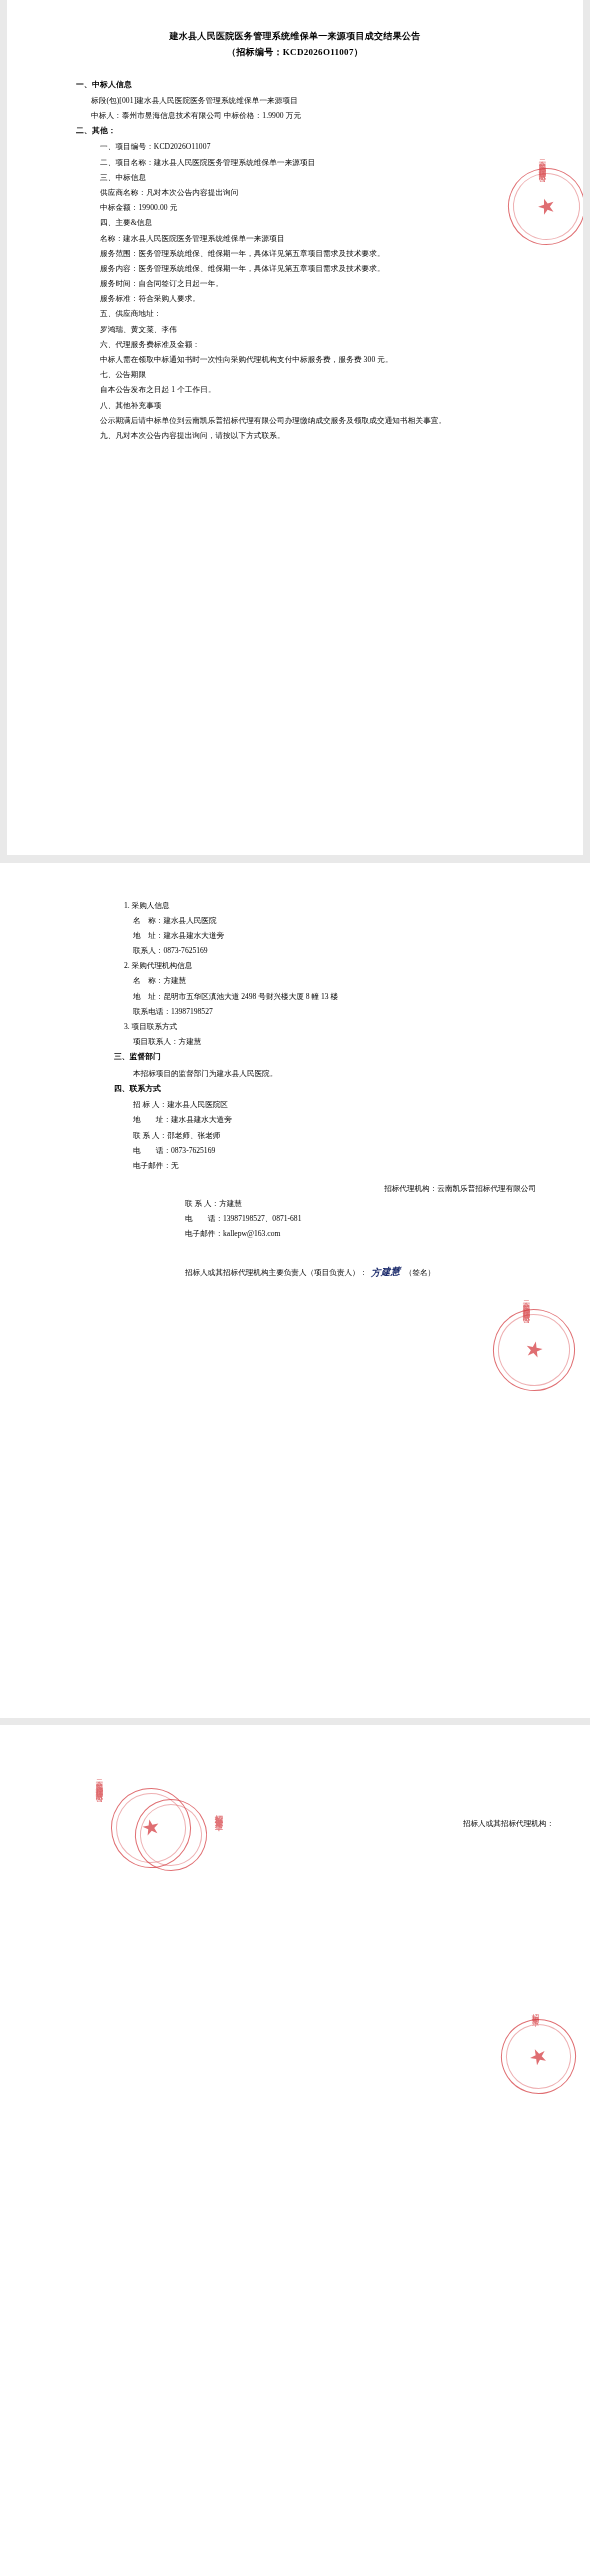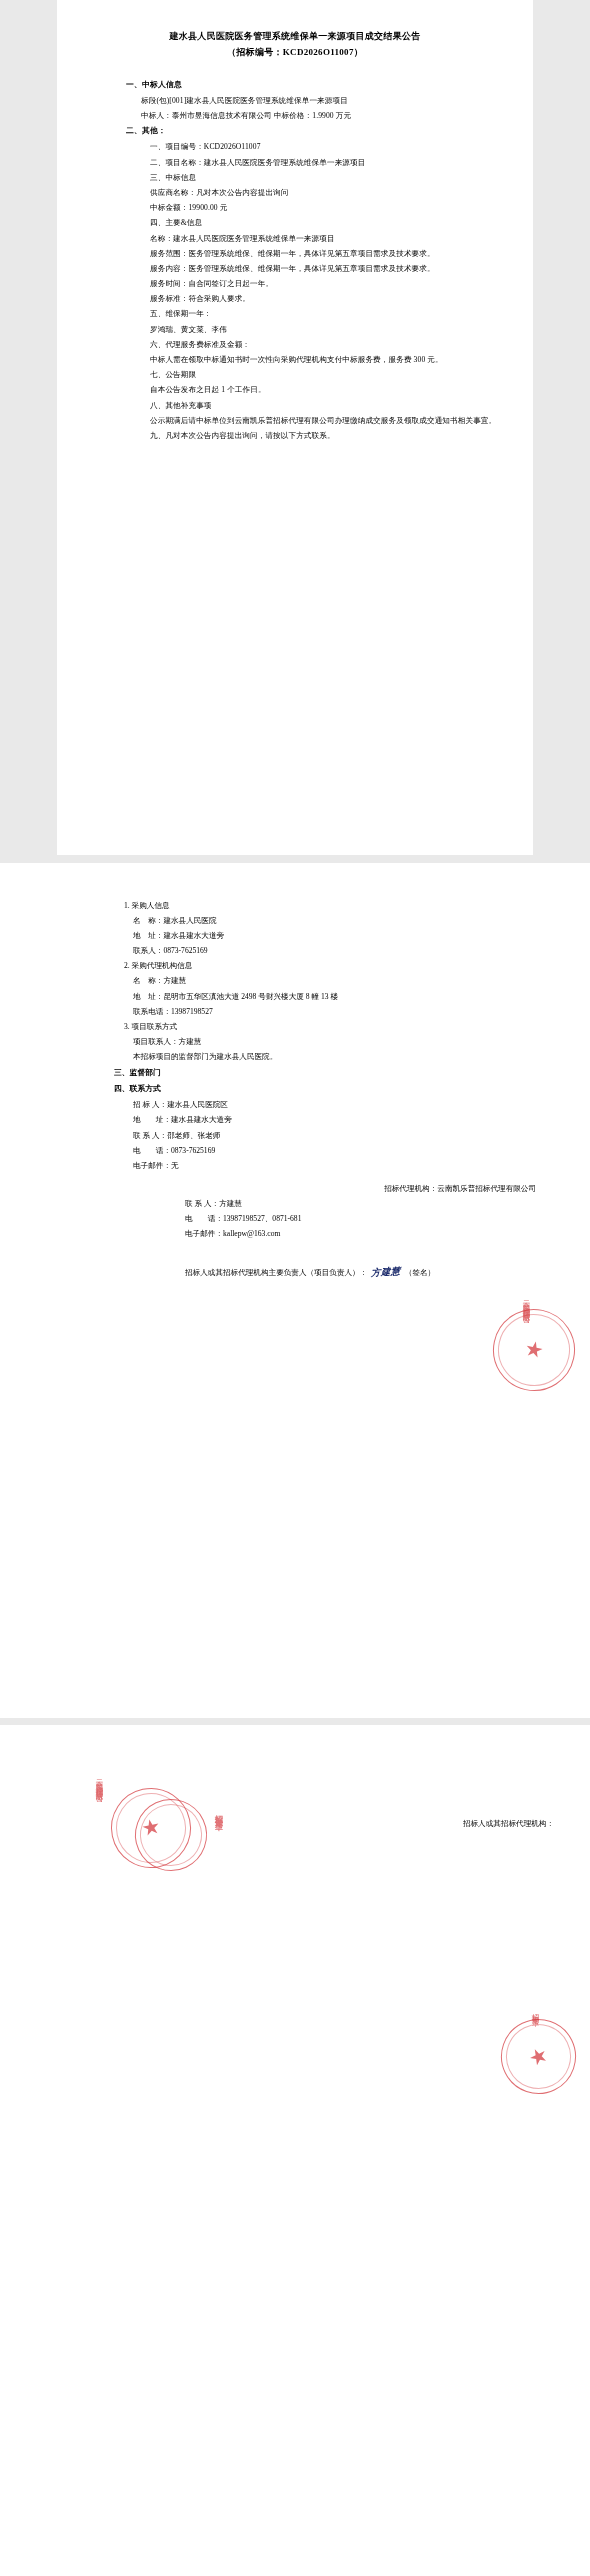--- a/index.html
+++ b/index.html
@@ -12,21 +12,21 @@
     width: 590px;
     position: relative;
   }
   .page {
     background: #ffffff;
     position: relative;
     margin: 0 auto;
     box-sizing: border-box;
     overflow: hidden;
   }
-  .page1 { width: 476px; height: 855px; padding: 27.5px 54px 0 54px; }
+  .page1 { width: 576px; height: 855px; padding: 27.5px 54px 0 54px; }
   .gap { height: 7.5px; background: #e9e9e9; }
   .page2 { width: 590px; height: 855px; padding: 35px 54px 0 54px; }
   .page3 { width: 590px; height: 851px; padding: 35px 54px 0 54px; }
 
   .doc-title {
     text-align: center;
     font-size: 9px;
     font-weight: bold;
     line-height: 1.85;
     letter-spacing: 0.3px;
@@ -167,21 +167,21 @@
     <div class="line ind2">二、项目名称：建水县人民医院医务管理系统维保单一来源项目</div>
     <div class="line ind2">三、中标信息</div>
     <div class="line ind2">供应商名称：凡对本次公告内容提出询问</div>
     <div class="line ind2">中标金额：19900.00 元</div>
     <div class="line ind2">四、主要&amp;信息</div>
     <div class="line ind2">名称：建水县人民医院医务管理系统维保单一来源项目</div>
     <div class="line ind2">服务范围：医务管理系统维保、维保期一年，具体详见第五章项目需求及技术要求。</div>
     <div class="line ind2">服务内容：医务管理系统维保、维保期一年，具体详见第五章项目需求及技术要求。</div>
     <div class="line ind2">服务时间：自合同签订之日起一年。</div>
     <div class="line ind2">服务标准：符合采购人要求。</div>
-    <div class="line ind2">五、维保期一年：</div>
+    <div class="line ind2">五、供应商地址：</div>
     <div class="line ind2">罗鸿瑞、黄文菜、李伟</div>
     <div class="line ind2">六、代理服务费标准及金额：</div>
     <div class="line ind2">中标人需在领取中标通知书时一次性向采购代理机构支付中标服务费，服务费 300 元。</div>
     <div class="line ind2">七、公告期限</div>
     <div class="line ind2">自本公告发布之日起 1 个工作日。</div>
     <div class="line ind2">八、其他补充事项</div>
     <div class="line ind2">公示期满后请中标单位到云南凯乐普招标代理有限公司办理缴纳成交服务及领取成交通知书相关事宜。</div>
     <div class="line ind2">九、凡对本次公告内容提出询问，请按以下方式联系。</div>
 
     <div class="stamp s1">
@@ -198,22 +198,22 @@
     <div class="p2block sub">名　称：建水县人民医院</div>
     <div class="p2block sub">地　址：建水县建水大道旁</div>
     <div class="p2block sub">联系人：0873-7625169</div>
     <div class="p2block num">2. 采购代理机构信息</div>
     <div class="p2block sub">名　称：方建慧</div>
     <div class="p2block sub">地　址：昆明市五华区滇池大道 2498 号财兴楼大厦 8 幢 13 楼</div>
     <div class="p2block sub">联系电话：13987198527</div>
     <div class="p2block num">3. 项目联系方式</div>
     <div class="p2block sub">项目联系人：方建慧</div>
 
+    <div class="p2block secb">三、监督部门</div>
     <div class="p2block body">本招标项目的监督部门为建水县人民医院。</div>
-    <div class="p2block secb">三、监督部门</div>
 
     <div class="p2block secb">四、联系方式</div>
     <div class="p2block body">招 标 人：建水县人民医院区</div>
     <div class="p2block body">地　　址：建水县建水大道旁</div>
     <div class="p2block body">联 系 人：邵老师、张老师</div>
     <div class="p2block body">电　　话：0873-7625169</div>
     <div class="p2block body">电子邮件：无</div>
 
     <div class="spacer12"></div>
     <div class="p2block agency">招标代理机构：云南凯乐普招标代理有限公司</div>

